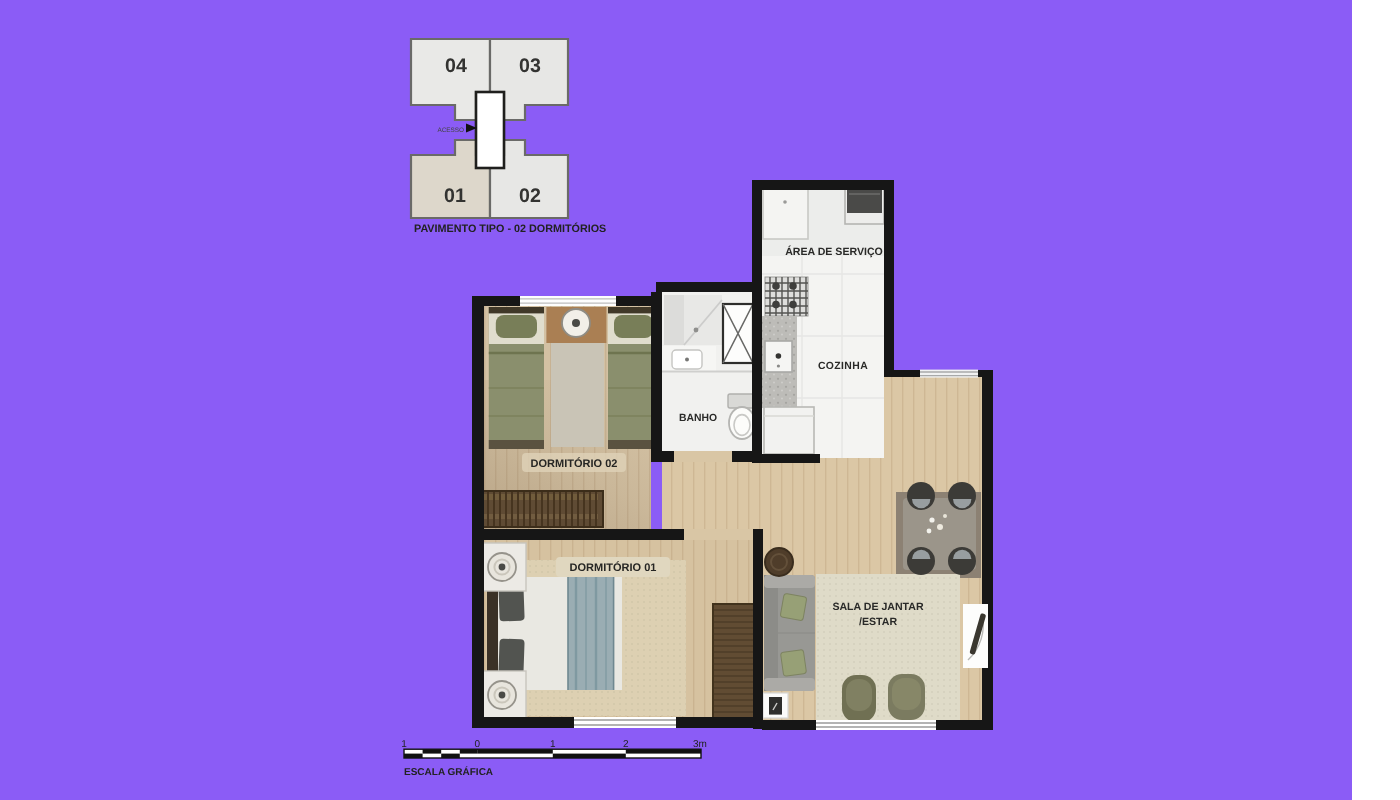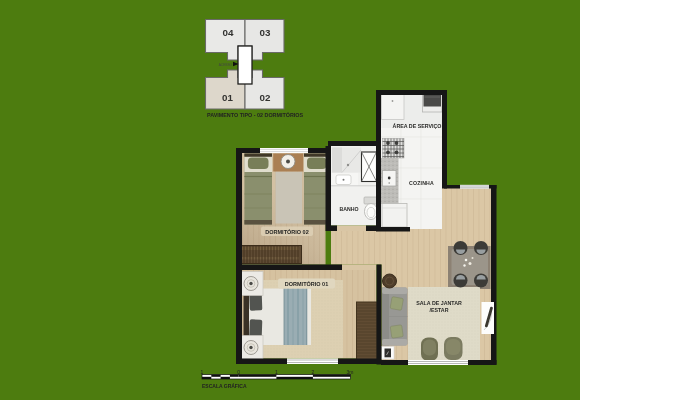--- a/index.html
+++ b/index.html
@@ -1,16 +1,16 @@
 <!DOCTYPE html>
 <html><head>
 <meta charset="utf-8">
 <style>
 html,body{margin:0;padding:0;background:#fff;}
-#stage{position:relative;width:580px;height:400px;background:#4d7c0f;overflow:hidden;font-family:"Liberation Sans",sans-serif;will-change:transform;transform:translateZ(0);}
+#stage{position:relative;width:676px;height:400px;background:#8b5cf6;overflow:hidden;font-family:"Liberation Sans",sans-serif;will-change:transform;transform:translateZ(0);}
 .abs{position:absolute;}
 text{font-family:"Liberation Sans",sans-serif;}
 </style>
 </head>
 <body>
 <div id="stage">
 
 <svg class="abs" style="left:195px;top:10px" width="115" height="110" viewBox="195 10 115 110">
 
   <g>

